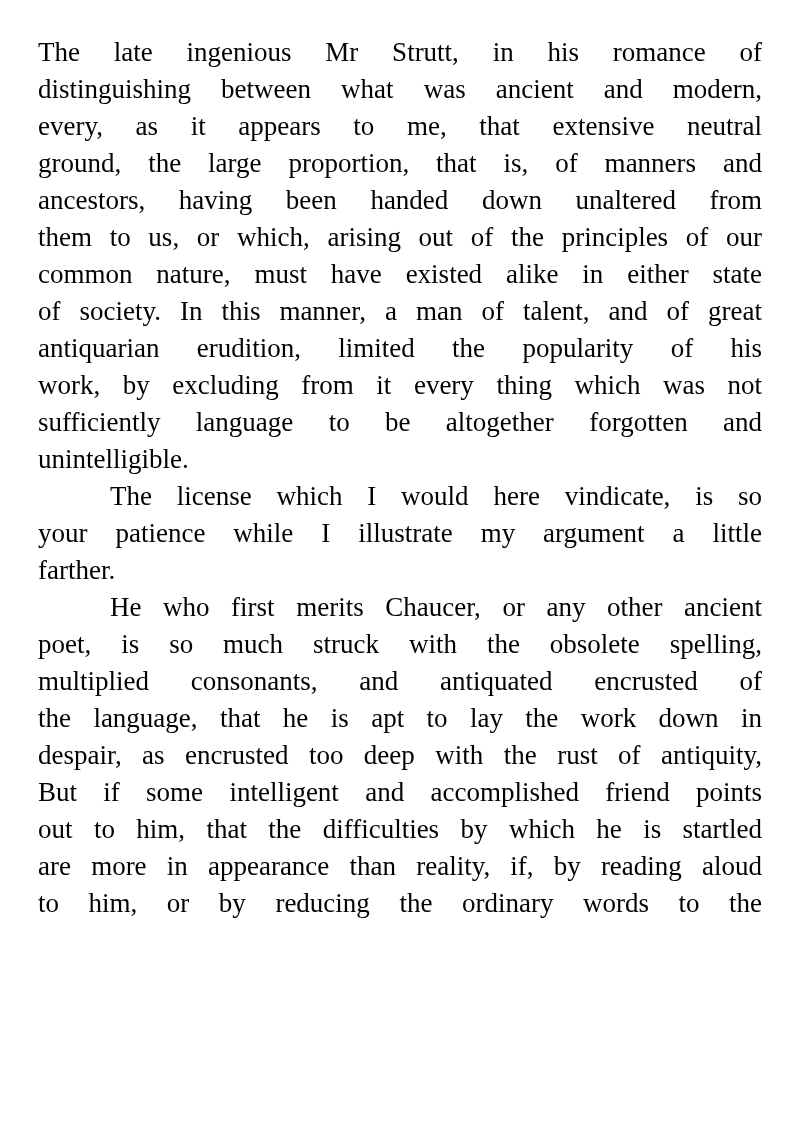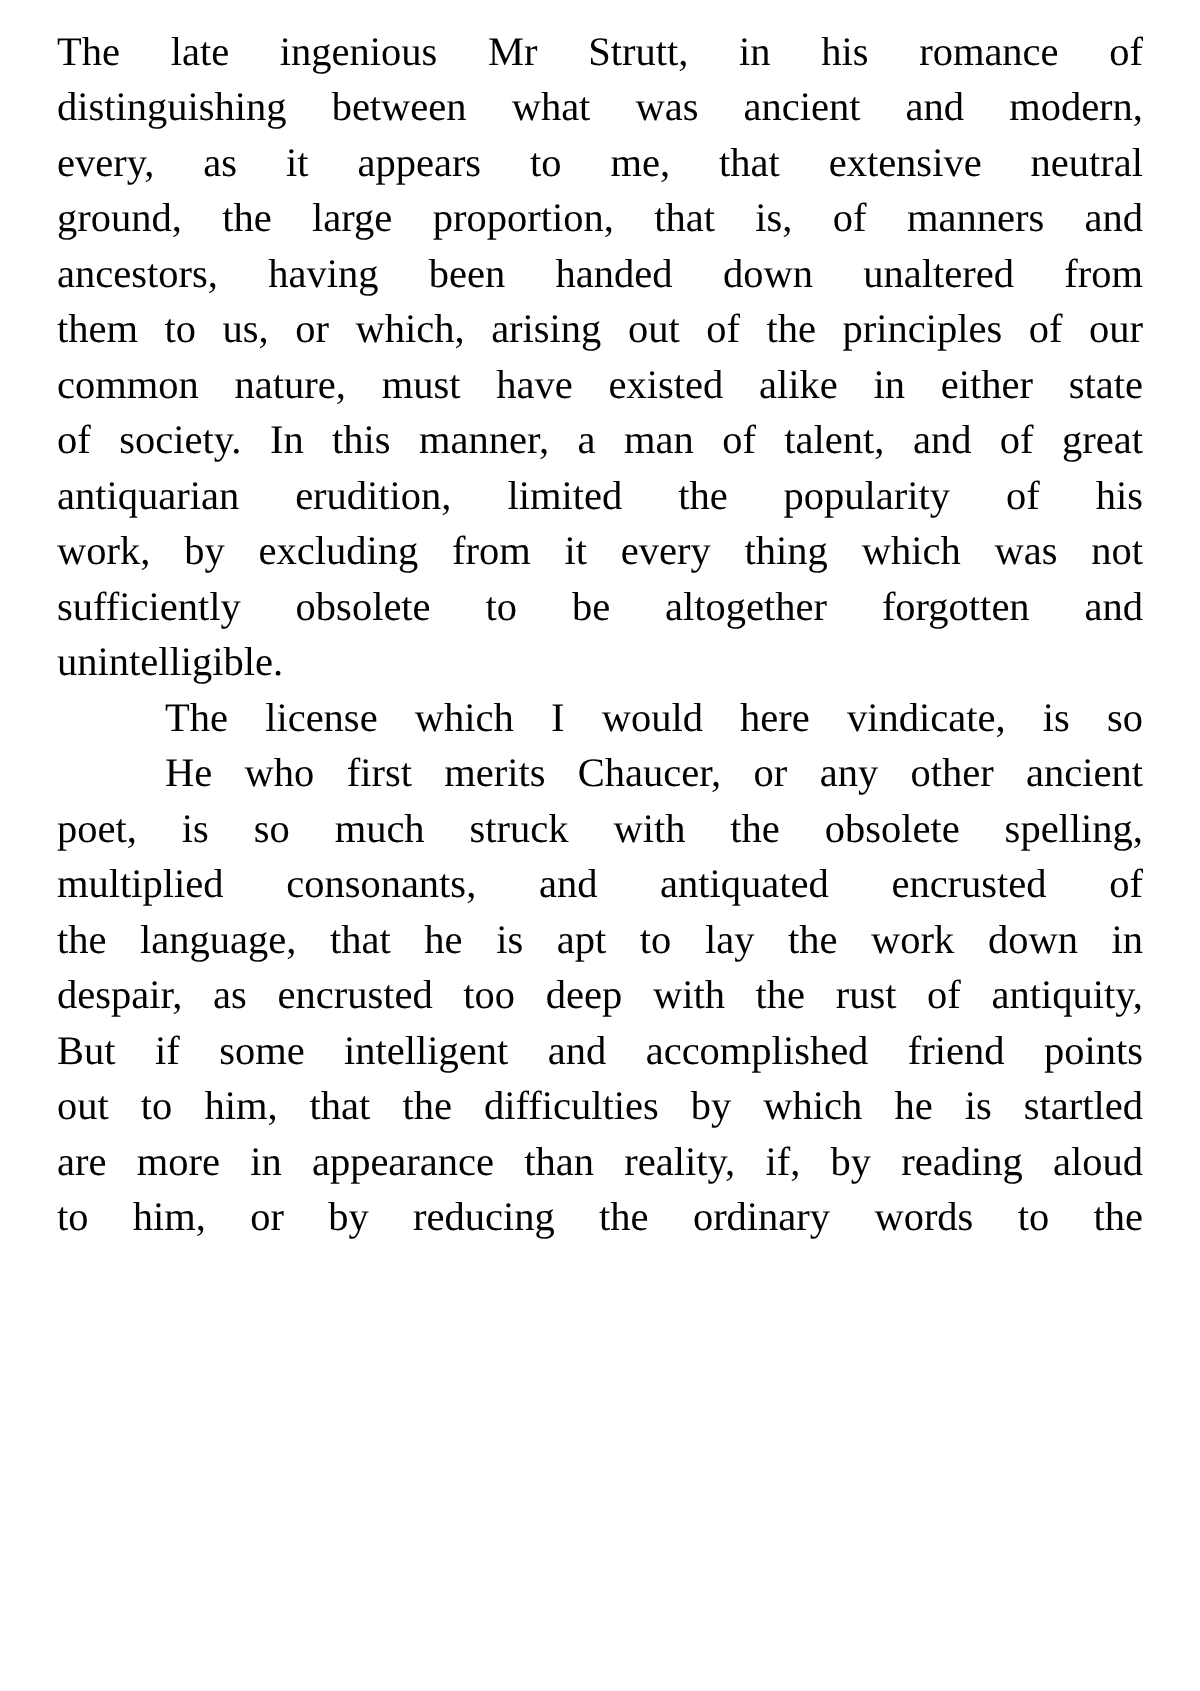--- a/index.html
+++ b/index.html
@@ -5,21 +5,21 @@
   html, body {
     margin: 0;
     padding: 0;
     background: #ffffff;
   }
   .page {
     position: relative;
     width: 800px;
     height: 1127px;
     box-sizing: border-box;
-    padding: 16px 38px 0 38px;
+    padding: 34px 38px 0 38px;
     background: #ffffff;
     color: #020202;
     font-family: "Liberation Serif", "DejaVu Serif", serif;
     font-size: 27px;
     line-height: 37px;
     overflow: hidden;
   }
   .para {
     margin: 0;
   }
@@ -49,26 +49,28 @@
     <div class="line">The late ingenious Mr Strutt, in his romance of</div>
     <div class="line">distinguishing between what was ancient and modern,</div>
     <div class="line">every, as it appears to me, that extensive neutral</div>
     <div class="line">ground, the large proportion, that is, of manners and</div>
     <div class="line">ancestors, having been handed down unaltered from</div>
     <div class="line">them to us, or which, arising out of the principles of our</div>
     <div class="line">common nature, must have existed alike in either state</div>
     <div class="line">of society. In this manner, a man of talent, and of great</div>
     <div class="line">antiquarian erudition, limited the popularity of his</div>
     <div class="line">work, by excluding from it every thing which was not</div>
-    <div class="line">sufficiently obsolete to be altogether forgotten and</div>
+    <div class="line">sufficiently language to be altogether forgotten and</div>
     <div class="line end">unintelligible.</div>
   </div>
 
   <div class="para">
     <div class="line indent">The license which I would here vindicate, is so</div>
+    <div class="line">your patience while I illustrate my argument a little</div>
+    <div class="line end">farther.</div>
   </div>
 
   <div class="para">
     <div class="line indent">He who first merits Chaucer, or any other ancient</div>
     <div class="line">poet, is so much struck with the obsolete spelling,</div>
     <div class="line">multiplied consonants, and antiquated encrusted of</div>
     <div class="line">the language, that he is apt to lay the work down in</div>
     <div class="line">despair, as encrusted too deep with the rust of antiquity,</div>
     <div class="line">But if some intelligent and accomplished friend points</div>
     <div class="line">out to him, that the difficulties by which he is startled</div>

